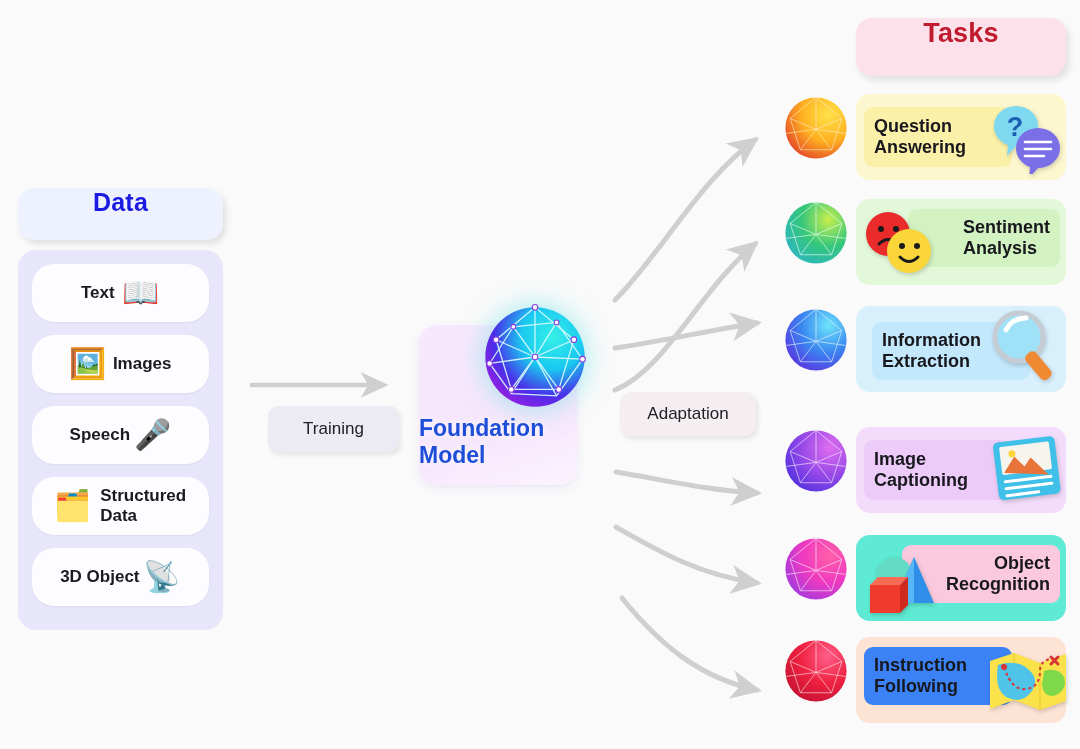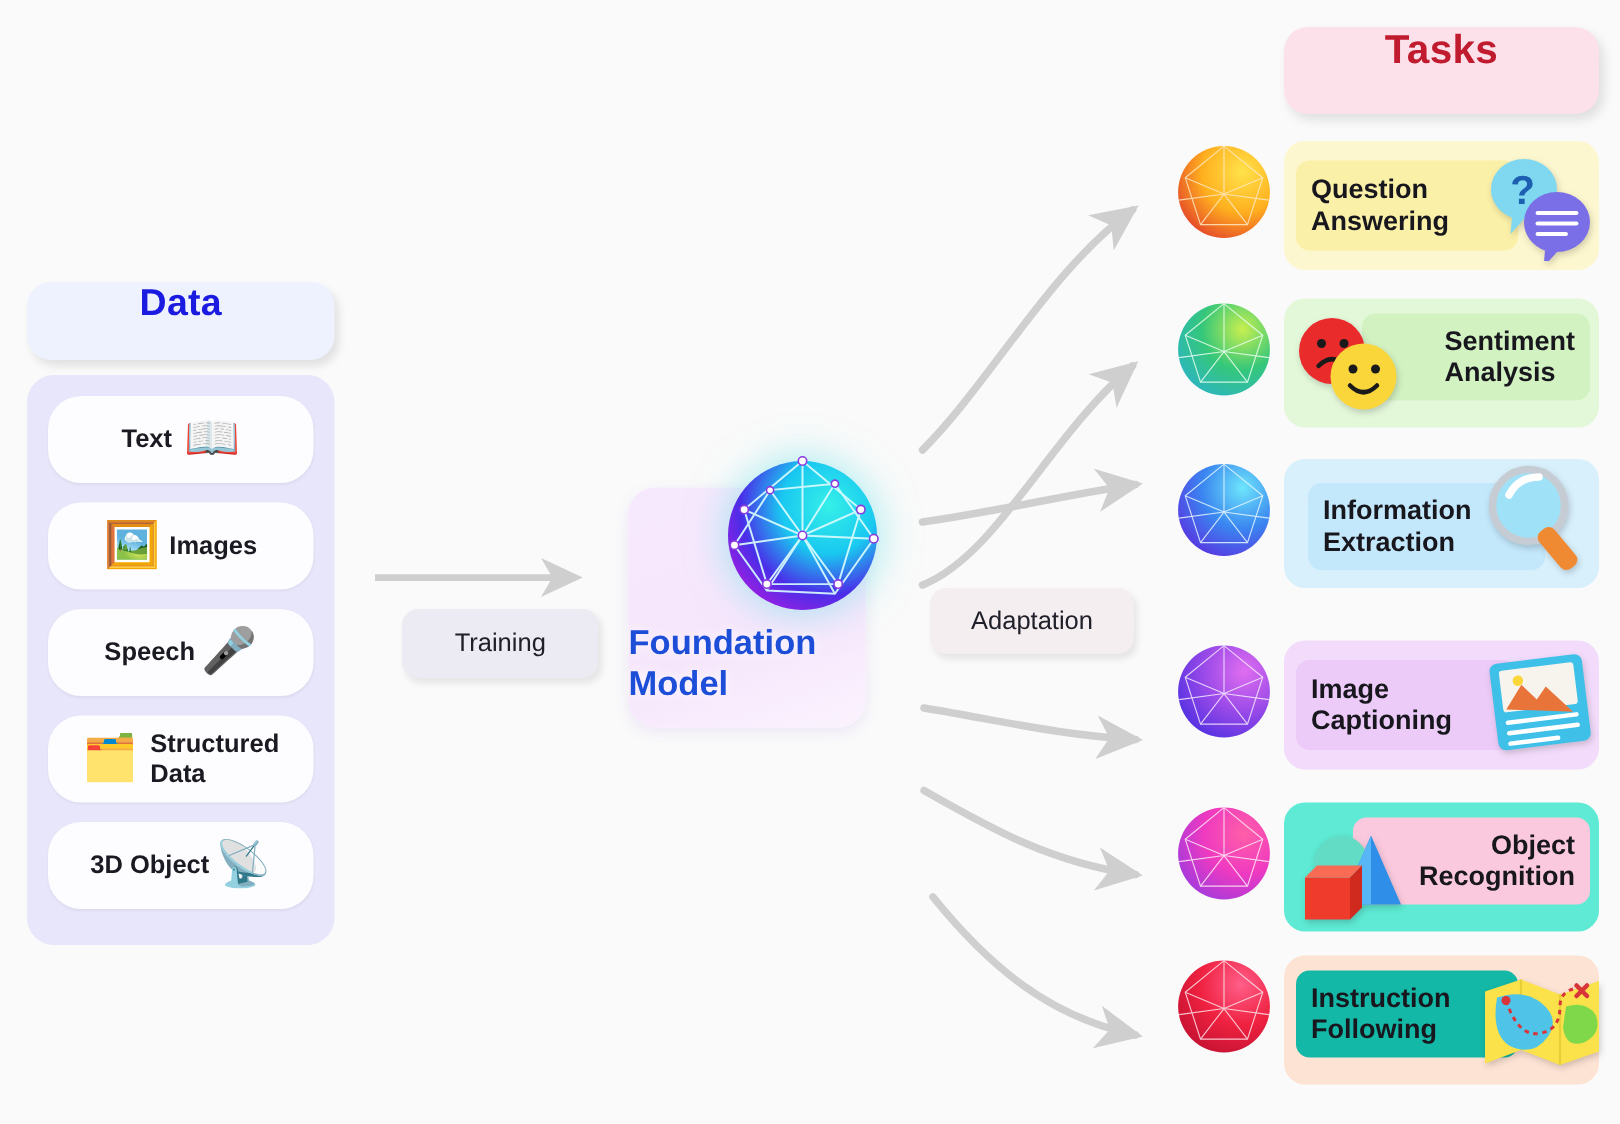--- a/index.html
+++ b/index.html
@@ -414,21 +414,21 @@
         </radialGradient>
       </defs>
     <circle cx="50" cy="50" r="45" fill="url(#s6)"></circle>
     <g stroke="#ffe2e8" stroke-width="1.1" fill="none" opacity=".85">
       <path d="M50,5 L12,36 L27,82 L73,82 L88,36 Z"></path>
       <path d="M50,5 L50,52 M12,36 L50,52 M88,36 L50,52 M27,82 L50,52 M73,82 L50,52"></path>
       <path d="M6,58 L50,52 L94,58"></path>
     </g>
   </svg>
   <div class="task-card" style="background:#fde3d4">
-    <div class="task-inner" style="left:8px; top:10px; width:148px; height:58px; background:#14b8a6;">
+    <div class="task-inner" style="left:8px; top:10px; width:148px; height:58px; background:#3b82f6;">
       <span>
         <span style="display:block">Instruction</span>
         <span style="display:block">Following</span>
       </span>
     </div>
     <svg class="task-art" style="left:132px; top:14px; width:80px; height:62px;" viewBox="0 0 80 62">
       <path d="M2,10 L26,2 L52,12 L78,3 L78,50 L52,59 L26,49 L2,58 Z" fill="#fbe14a"></path>
       <path d="M26,2 L26,49" stroke="#e8cf3a" stroke-width="1.5"></path>
       <path d="M52,12 L52,59" stroke="#e8cf3a" stroke-width="1.5"></path>
       <path d="M10,14 q18,-6 30,4 q12,10 4,22 q-10,14 -26,6 q-12,-8 -8,-32 Z" fill="#4fc3e8"></path>

